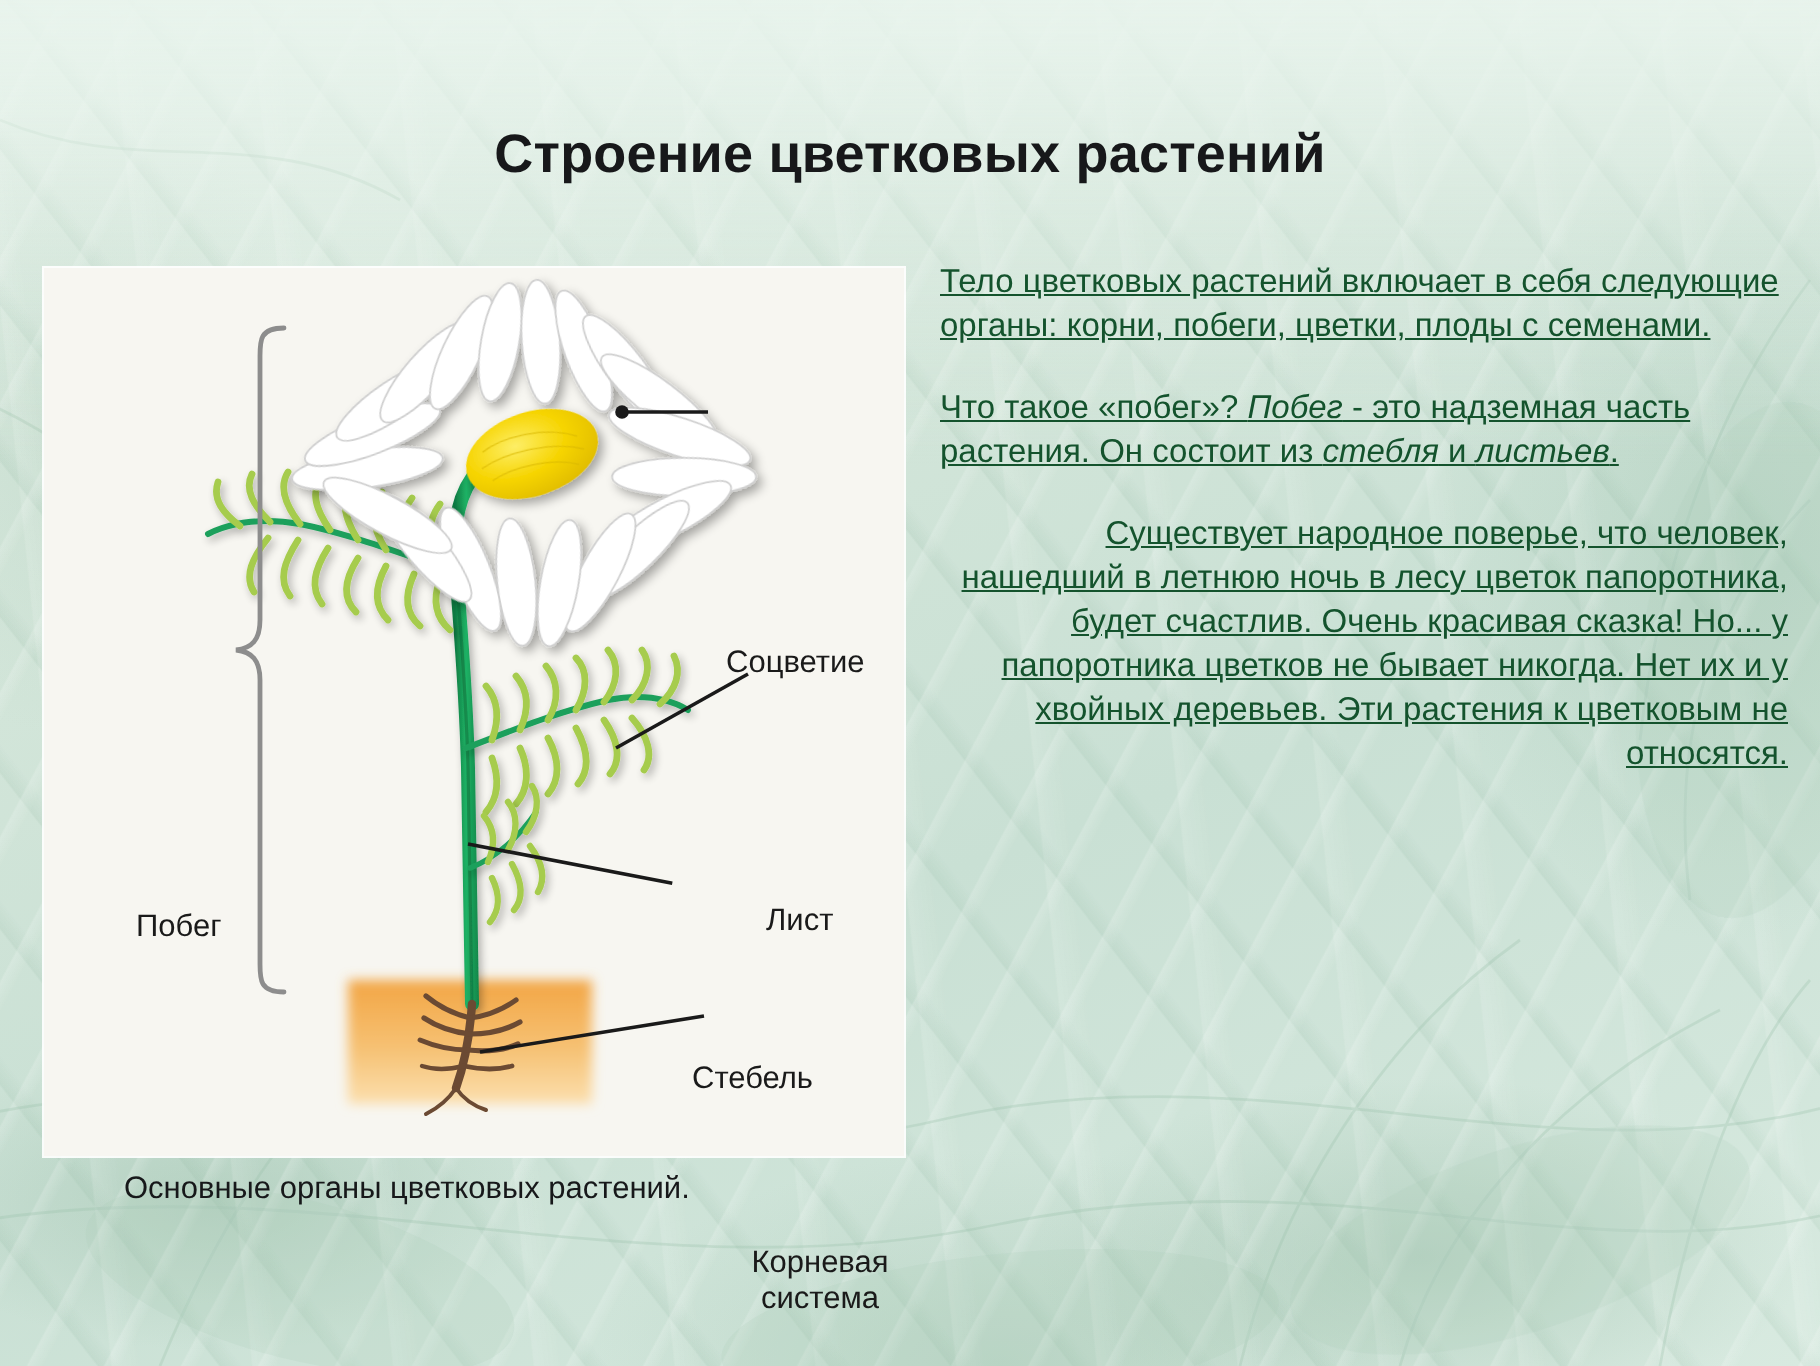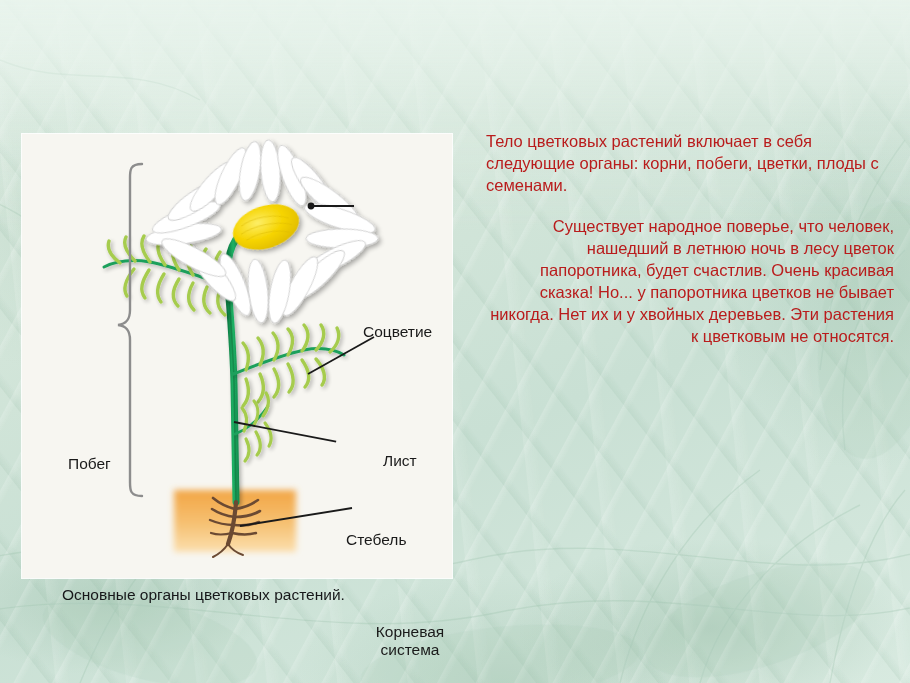--- a/index.html
+++ b/index.html
@@ -106,24 +106,25 @@
   }
 
   
   #textcol {
     position: absolute;
     left: 470px;
     top: 130px;
     width: 424px;
   }
   #textcol p {
-    margin: 0 0 19px 16px;
+    margin: 0 0 19px 0;
     font-size: 16.5px;
     line-height: 1.335;
-    color: #b91c1c;
+    color: #14532d;
+    text-decoration: underline;
   }
   #textcol p:last-child { margin-bottom: 0; text-align: right; }
   #textcol i { font-style: italic; }
 </style>
 </head>
 <body>
 
 <div id="slide">
 
   <div class="bg-layer bg-base"></div>
@@ -144,20 +145,21 @@
     </g>
     <g fill="#a8cab7" opacity="0.32">
       <ellipse cx="760" cy="620" rx="120" ry="46" transform="rotate(-18 760 620)"></ellipse>
       <ellipse cx="150" cy="640" rx="110" ry="40" transform="rotate(14 150 640)"></ellipse>
       <ellipse cx="880" cy="330" rx="60" ry="130" transform="rotate(8 880 330)"></ellipse>
       <ellipse cx="500" cy="665" rx="140" ry="38" transform="rotate(-6 500 665)"></ellipse>
     </g>
   </svg>
   <div class="bg-layer bg-top-fade"></div>
 
+  <div id="title">Строение цветковых растений</div>
 
   <div id="panel">
 
     <svg id="panel-svg" width="430" height="444" viewBox="0 0 430 444">
       <defs>
         <linearGradient id="soilGrad" x1="0" y1="0" x2="0" y2="1">
           <stop offset="0%" stop-color="#f2a544"></stop>
           <stop offset="55%" stop-color="#f6c173"></stop>
           <stop offset="100%" stop-color="#fbdfae"></stop>
         </linearGradient>
@@ -332,16 +334,17 @@
       <span>Корневая</span><br>
       <span>система</span>
     </div>
     <div class="dlabel" id="label-pobeg">Побег</div>
   </div>
 
   <div id="caption">Основные органы цветковых растений.</div>
 
   <div id="textcol">
       <p><span>Тело цветковых растений включает в себя следующие органы: корни, побеги, цветки, плоды с семенами.</span></p>
+      <p><span>Что такое «побег»? </span><i>Побег</i><span> - это надземная часть растения. Он состоит из </span><i>стебля</i><span> и </span><i>листьев</i><span>.</span></p>
       <p><span>Существует народное поверье, что человек, нашедший в летнюю ночь в лесу цветок папоротника, будет счастлив. Очень красивая сказка! Но... у папоротника цветков не бывает никогда. Нет их и у хвойных деревьев. Эти растения к цветковым не относятся.</span></p>
     </div>
 
 </div>
 
 </body></html>

